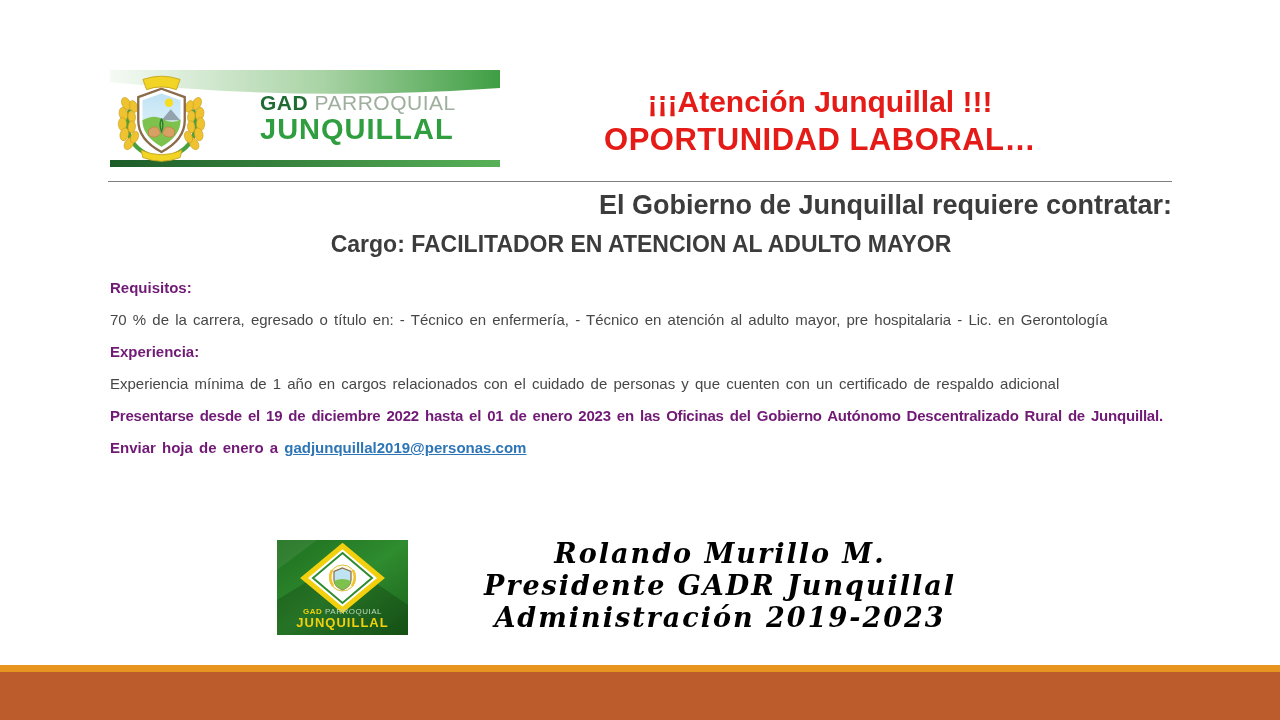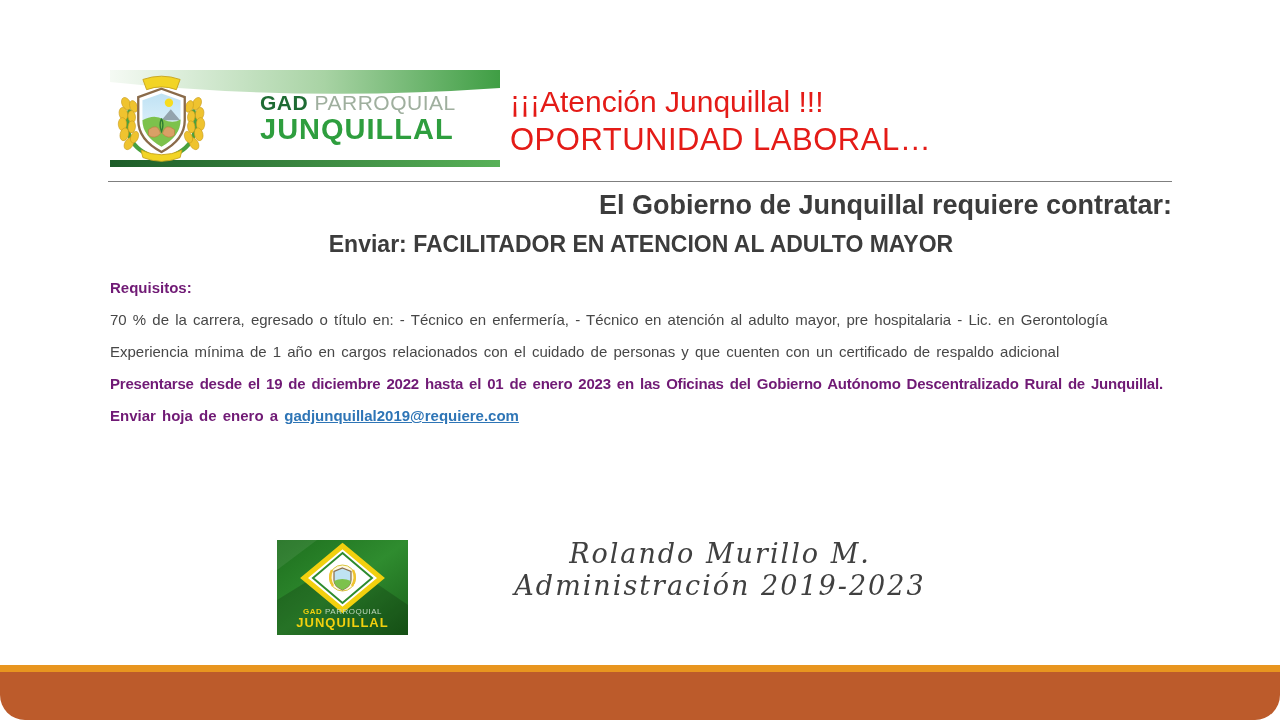--- a/index.html
+++ b/index.html
@@ -1,32 +1,31 @@
 <!DOCTYPE html>
 <html><head>
 <meta charset="utf-8">
 <style>
   html,body{margin:0;padding:0;background:#ffffff;}
   .slide{
     position:relative;width:1280px;height:720px;background:#ffffff;overflow:hidden;
     font-family:"Liberation Sans", sans-serif;
-    border-radius:25px;
   }
 
   
   .banner{position:absolute;left:110px;top:70px;width:390px;height:98px;background:#fff;}
   .banner svg{position:absolute;left:0;top:0;width:390px;height:98px;}
   .banner-text{position:absolute;left:150px;top:22px;width:240px;line-height:1.05;}
   .banner-line1{font-size:21px;letter-spacing:.5px;white-space:nowrap;}
   .banner-line1 .strong{color:#1E6B33;font-weight:bold;}
   .banner-line1 .rest{color:#9FAF9E;}
   .banner-line2{font-size:29px;font-weight:bold;color:#2E9E3E;letter-spacing:1px;white-space:nowrap;}
 
   
-  .attention{position:absolute;left:510px;top:84px;width:620px;color:#E41B17;font-weight:normal;}
+  .attention{position:absolute;left:510px;top:84px;width:620px;text-align:center;color:#E41B17;font-weight:bold;}
   .attention .l1{font-size:30px;line-height:36px;}
   .attention .l2{font-size:31px;line-height:40px;letter-spacing:.5px;}
 
   .divider{position:absolute;left:108px;top:181px;width:1064px;height:0;border-top:1px solid #7f7f7f;}
 
   
   .heading{position:absolute;left:110px;top:190px;width:1062px;text-align:right;
     font-size:27px;font-weight:bold;color:#3c3c3c;}
   .subheading{position:absolute;left:110px;top:231px;width:1062px;text-align:center;
     font-size:23px;font-weight:bold;color:#3c3c3c;}
@@ -42,22 +41,22 @@
   
   .sig-logo{position:absolute;left:277px;top:540px;width:131px;height:95px;}
   .sig-logo svg{position:absolute;left:0;top:0;width:131px;height:95px;}
   .sig-logo-text{position:absolute;left:0;bottom:5px;width:131px;text-align:center;line-height:1.05;}
   .sig-logo-l1{font-size:8px;letter-spacing:.5px;white-space:nowrap;}
   .sig-logo-l1 .strong{color:#F2D00E;font-weight:bold;}
   .sig-logo-l1 .rest{color:#BFD8BC;}
   .sig-logo-l2{font-size:13px;font-weight:bold;color:#F2D00E;letter-spacing:1px;white-space:nowrap;}
 
   .signature{position:absolute;left:420px;top:538px;width:600px;text-align:center;
-    font-family:"DejaVu Serif", serif;font-weight:normal;font-style:italic;
-    font-size:27px;line-height:32px;color:#404040;letter-spacing:2px;}
+    font-family:"DejaVu Serif", serif;font-weight:bold;font-style:italic;
+    font-size:27px;line-height:32px;color:#000000;letter-spacing:2px;}
 
   
   .footer-accent{position:absolute;left:0;bottom:48px;width:1280px;height:7px;background:#E8951F;}
   .footer-bar{position:absolute;left:0;bottom:0;width:1280px;height:48px;background:#BC5B2B;}
 </style>
 </head>
 <body>
 
 <div class="slide">
 
@@ -118,30 +117,31 @@
 
   <div class="attention">
     <div class="l1">¡¡¡Atención Junquillal !!!</div>
     <div class="l2">OPORTUNIDAD LABORAL…</div>
   </div>
 
   <div class="divider"></div>
 
   <div class="heading">El Gobierno de Junquillal requiere contratar:</div>
   <div class="subheading">
-    <span>Enviar:</span>
+    <span>Cargo:</span>
     <span>FACILITADOR EN ATENCION AL ADULTO MAYOR</span>
   </div>
 
   <div class="body-block">
     <p><strong>Requisitos:</strong></p>
     <p>70 % de la carrera, egresado o título en: - Técnico en enfermería, - Técnico en atención al adulto mayor, pre hospitalaria - Lic. en Gerontología</p>
+    <p><strong>Experiencia:</strong></p>
     <p>Experiencia mínima de 1 año en cargos relacionados con el cuidado de personas y que cuenten con un certificado de respaldo adicional</p>
     <p class="tight"><strong>Presentarse desde el 19 de diciembre 2022 hasta el 01 de enero 2023 en las Oficinas del Gobierno Autónomo Descentralizado Rural de Junquillal.</strong></p>
-    <p><strong>Enviar hoja de enero a</strong> <a class="email-link">gadjunquillal2019@requiere.com</a></p>
+    <p><strong>Enviar hoja de enero a</strong> <a class="email-link">gadjunquillal2019@personas.com</a></p>
   </div>
 
   <div class="sig-logo">
     <svg viewBox="0 0 131 95">
       <defs>
         <linearGradient id="grass" x1="0" y1="0" x2="1" y2="1">
           <stop offset="0" stop-color="#1E6F1E"></stop>
             <stop offset="0.5" stop-color="#2F8C2F"></stop>
             <stop offset="1" stop-color="#1A611A"></stop>
         </linearGradient>
@@ -161,19 +161,20 @@
       <div class="sig-logo-l1">
         <span class="strong">GAD</span>
         <span class="rest">PARROQUIAL</span>
       </div>
       <div class="sig-logo-l2">JUNQUILLAL</div>
     </div>
   </div>
 
   <div class="signature">
     <div>Rolando Murillo M.</div>
+    <div>Presidente GADR Junquillal</div>
     <div>Administración 2019-2023</div>
   </div>
 
   <div class="footer-accent"></div>
   <div class="footer-bar"></div>
 
 </div>
 
 </body></html>

